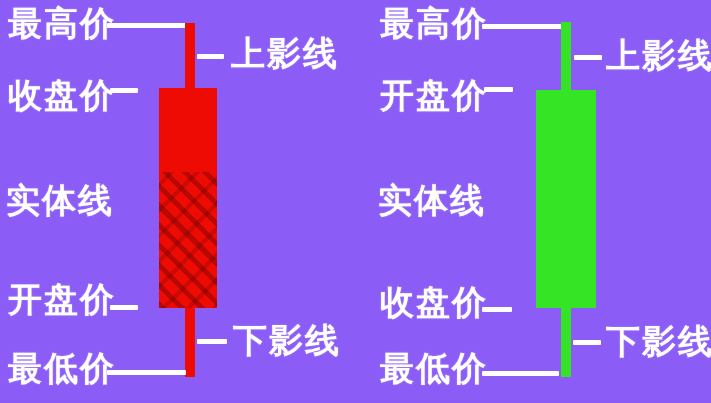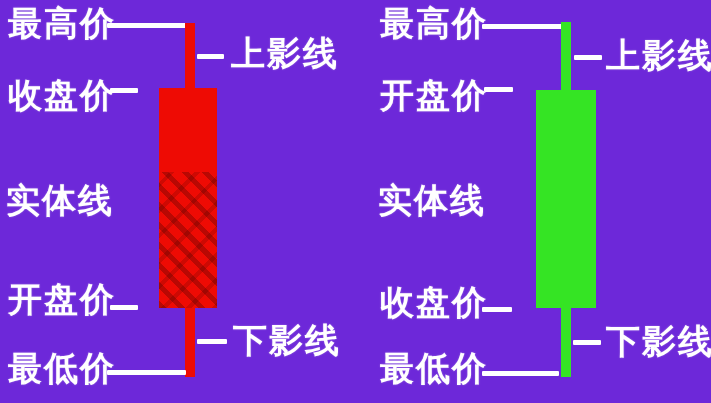--- a/index.html
+++ b/index.html
@@ -57,21 +57,21 @@
   .c1-dash-bbot  { left:482px; top:307px; width:30px; }
   .c1-wick-bot   { left:561px; top:308px; height:69px; }
   .c1-dash-lsh   { left:573px; top:340px; width:28px; }
   .c1-lbl-lsh    { left:606px; top:325px; }
   .c1-lbl-low    { left:380px; top:352px; }
   .c1-line-low   { left:482px; top:371px; width:77px; }
 </style>
 </head>
 <body>
 
-<div class="stage" style="background: #6d28d9;">
+<div class="stage" style="background: #8b5cf6;">
 
   <section>
     <div class="lbl c0-lbl-high" style="color: rgb(255, 255, 255);">最高价</div>
     <div class="bar c0-line-high" style="background: rgb(255, 255, 255);"></div>
 
     <div class="wick c0-wick-top" style="background: rgb(238, 11, 4);"></div>
     <div class="bar c0-dash-ush" style="background: rgb(255, 255, 255);"></div>
     <div class="lbl c0-lbl-ush" style="color: rgb(255, 255, 255);">上影线</div>
 
     <div class="lbl c0-lbl-btop" style="color: rgb(255, 255, 255);">收盘价</div>

